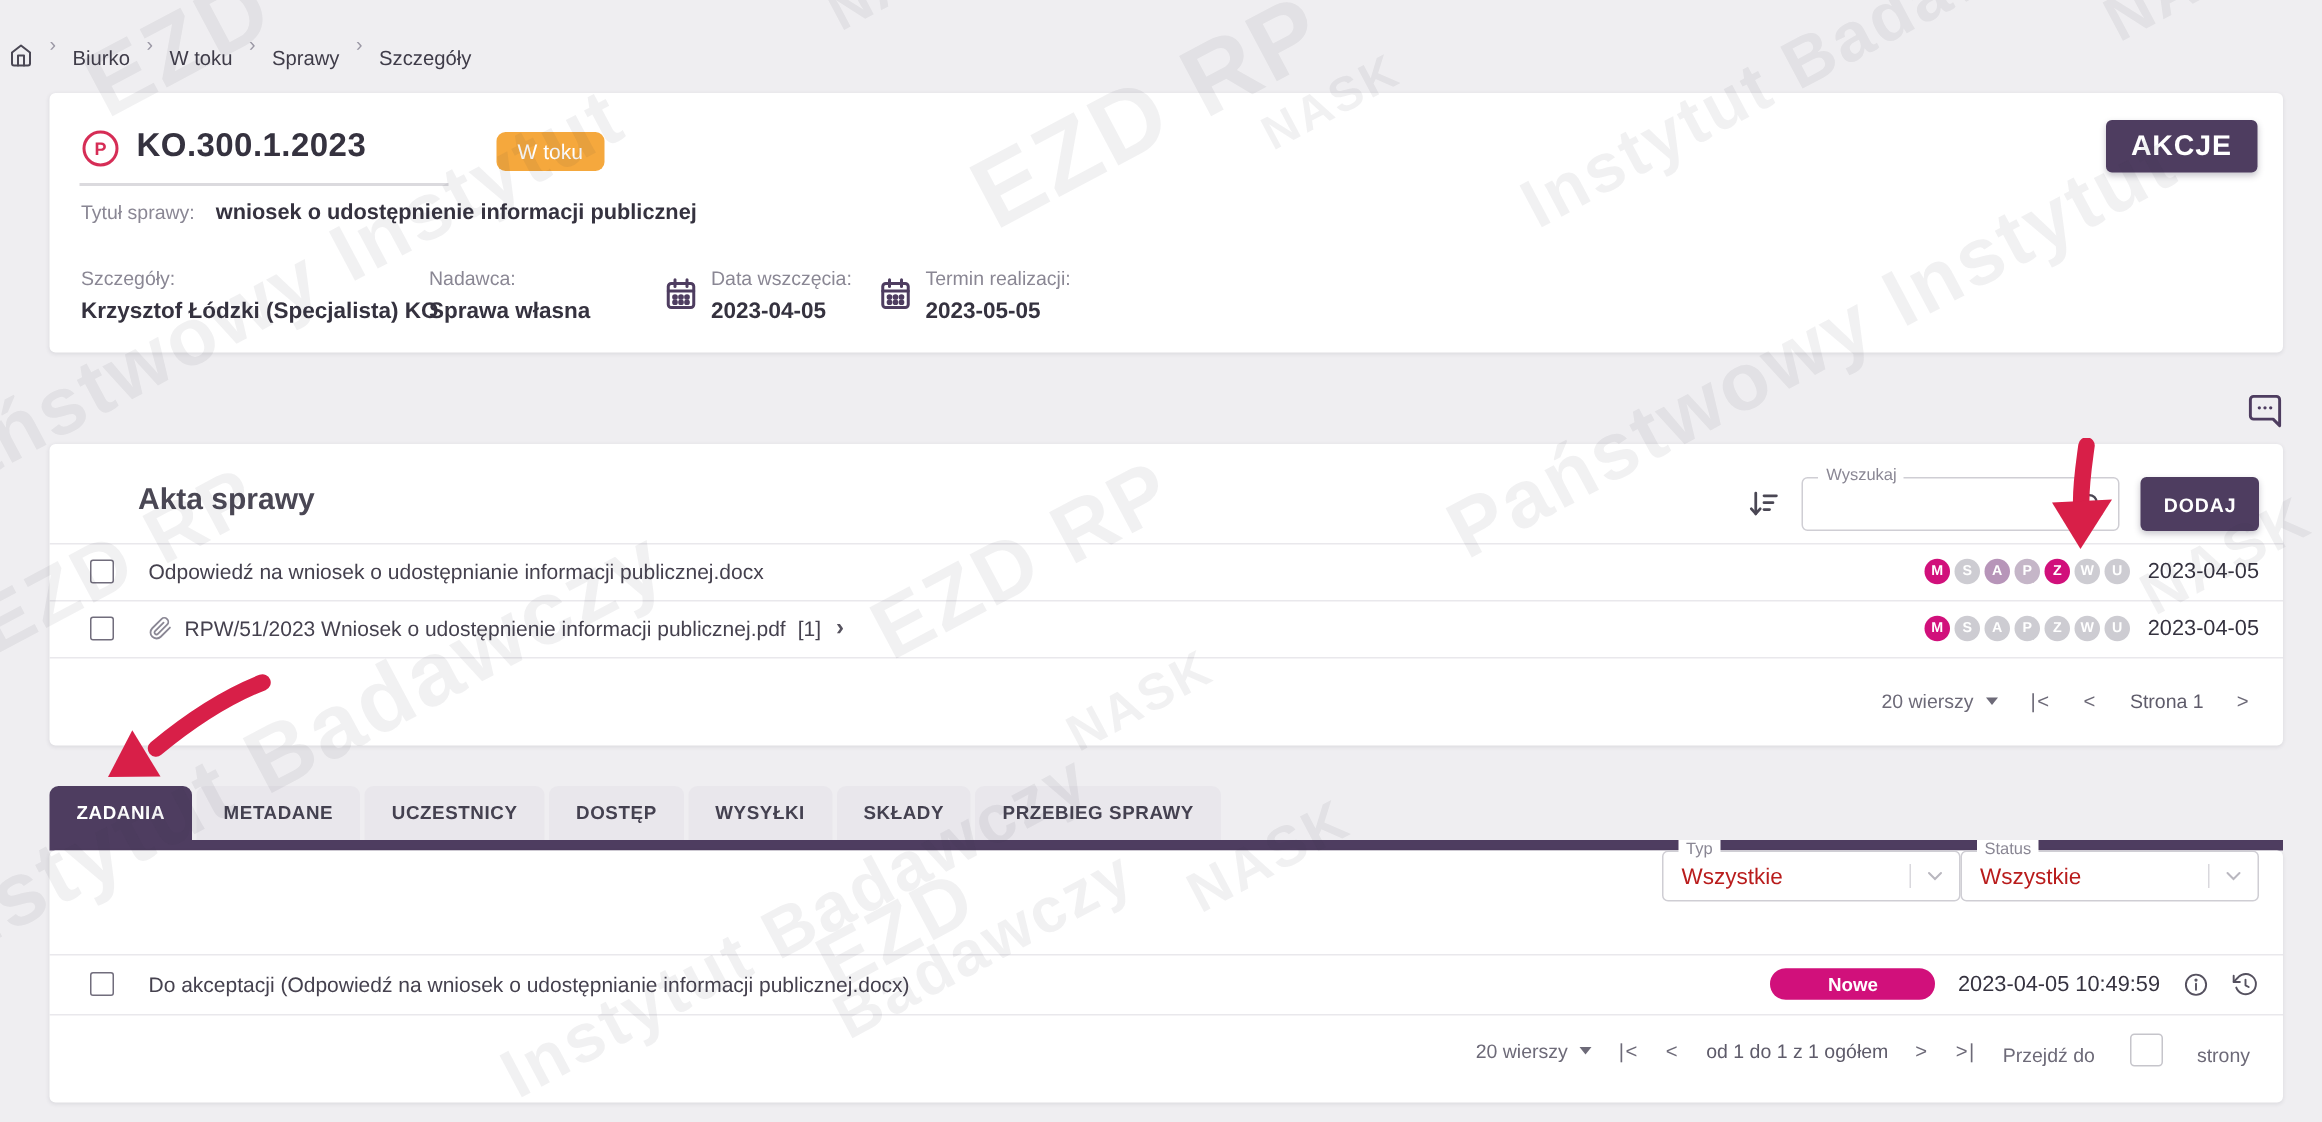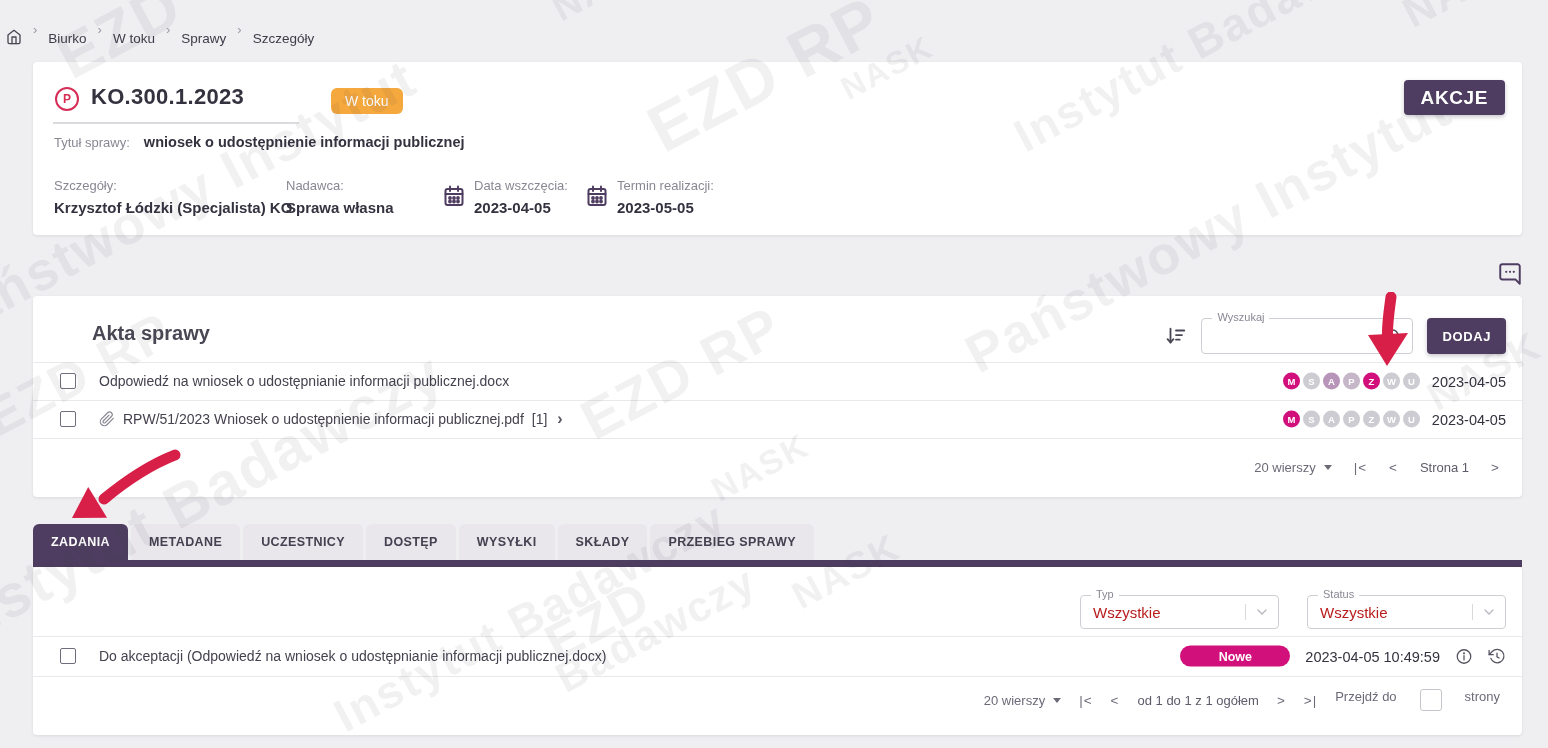--- a/index.html
+++ b/index.html
@@ -152,35 +152,35 @@
 
   .pager{
     position:absolute;right:22px;display:flex;align-items:center;gap:22px;
     font-size:13px;color:#6d6a78;
   }
   #card-files .pager{bottom:22px;}
   .rows-per-page{display:flex;align-items:center;gap:8px;cursor:pointer;}
   .caret-down{width:0;height:0;border-left:4.5px solid transparent;border-right:4.5px solid transparent;border-top:5px solid #6d6a78;}
   .pg-btn{cursor:pointer;letter-spacing:1px;font-size:13.5px;}
   .pg-label{color:#5e5b6a;}
-  .goto-wrap{display:flex;align-items:flex-start;gap:23px;}
+  .goto-wrap{display:flex;align-items:flex-end;gap:23px;}
   .goto-input{width:22px;height:22px;border:1px solid #c6c5cb;border-radius:3px;background:#fff;outline:none;font-family:inherit;font-size:12px;text-align:center;color:var(--ink);}
 
   
   .tabs{position:absolute;left:33px;top:524px;display:flex;gap:3px;z-index:2;}
   .tab{
     height:36px;display:flex;align-items:center;padding:0 18px;
     background:#e9e7ec;color:#444150;font-size:12.5px;font-weight:700;
     letter-spacing:.4px;border-radius:6px 6px 0 0;cursor:pointer;white-space:nowrap;
   }
   .tab.active{background:var(--purple);color:#fff;}
   .tabbar-strip{position:absolute;left:33px;top:560px;width:1489px;height:7px;background:var(--purple);z-index:2;}
 
   
-  .filters{position:absolute;right:16px;top:28px;display:flex;gap:28px;}
+  .filters{position:absolute;right:16px;top:0;display:flex;gap:0;}
   .select{
     position:relative;width:199px;height:34px;
     border:1px solid var(--border);border-radius:4px;background:#fff;
     display:flex;align-items:center;cursor:pointer;
   }
   .select .float-lbl{
     position:absolute;top:-8px;left:10px;background:#fff;
     padding:0 5px;font-size:11px;color:var(--muted);
   }
   .select .sel-val{flex:1;padding-left:12px;font-size:15px;color:#b91c1c;}

